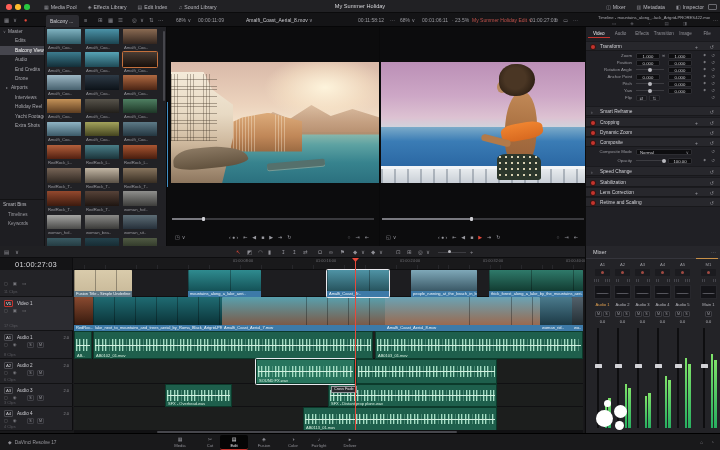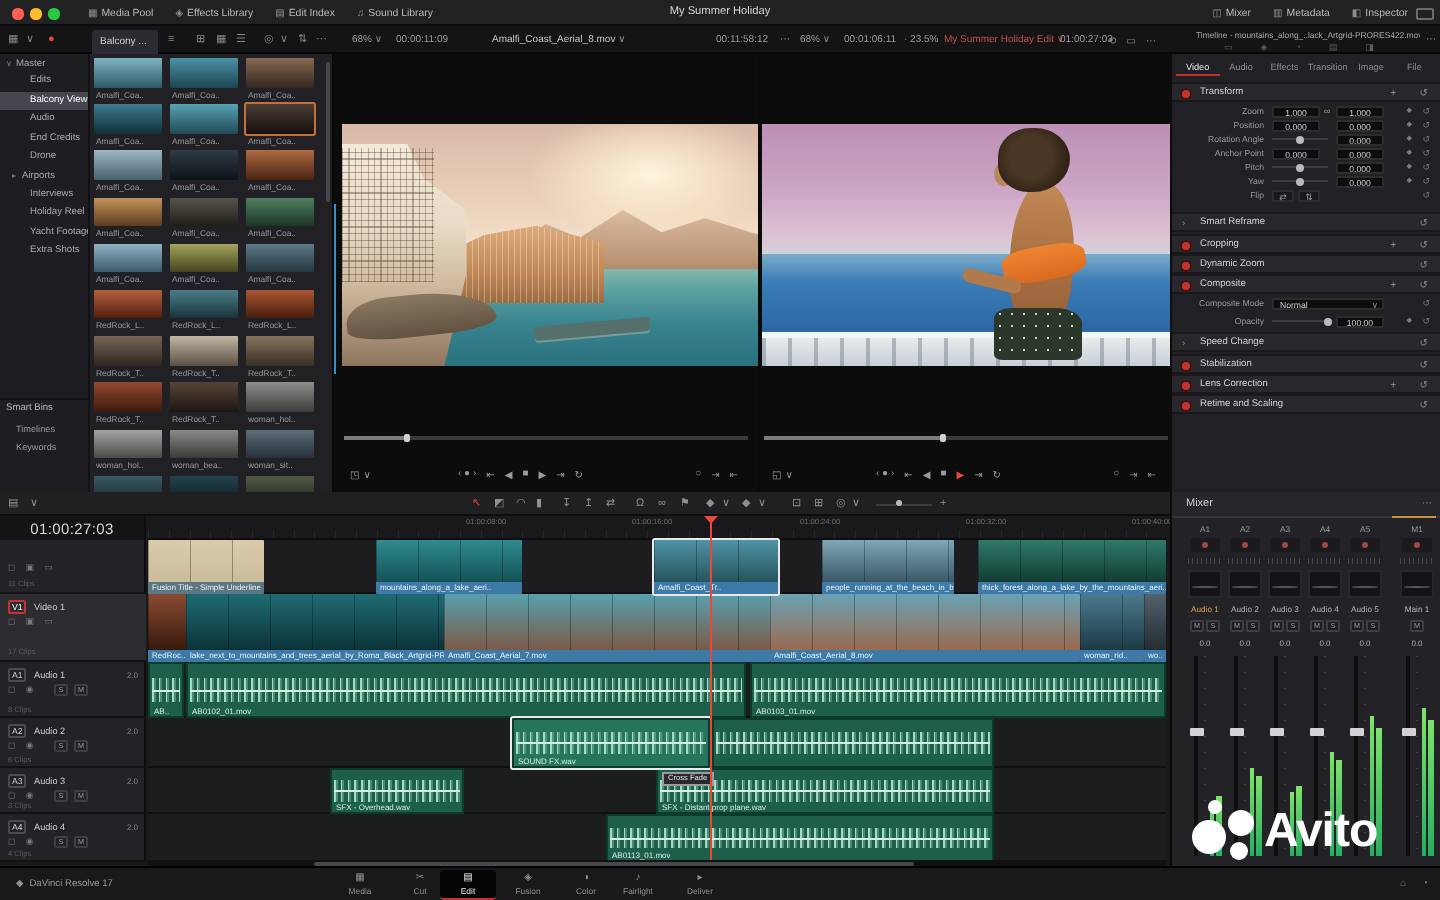--- a/index.html
+++ b/index.html
@@ -1003,16 +1003,15 @@
     <span>⌂</span>
         <span>◔</span>
       </span>
   </div>
 
   <div id="watermark">
     <span class="wm-c" style="left:10px;top:2px;width:7px;height:7px"></span>
     <span class="wm-c" style="left:20px;top:7px;width:13px;height:13px"></span>
     <span class="wm-c" style="left:2px;top:12px;width:17px;height:17px"></span>
     <span class="wm-c" style="left:21px;top:23px;width:9px;height:9px"></span>
-    <span id="wm-text">Avito</span>
   </div>
 
 </div>
 
 </body></html>

